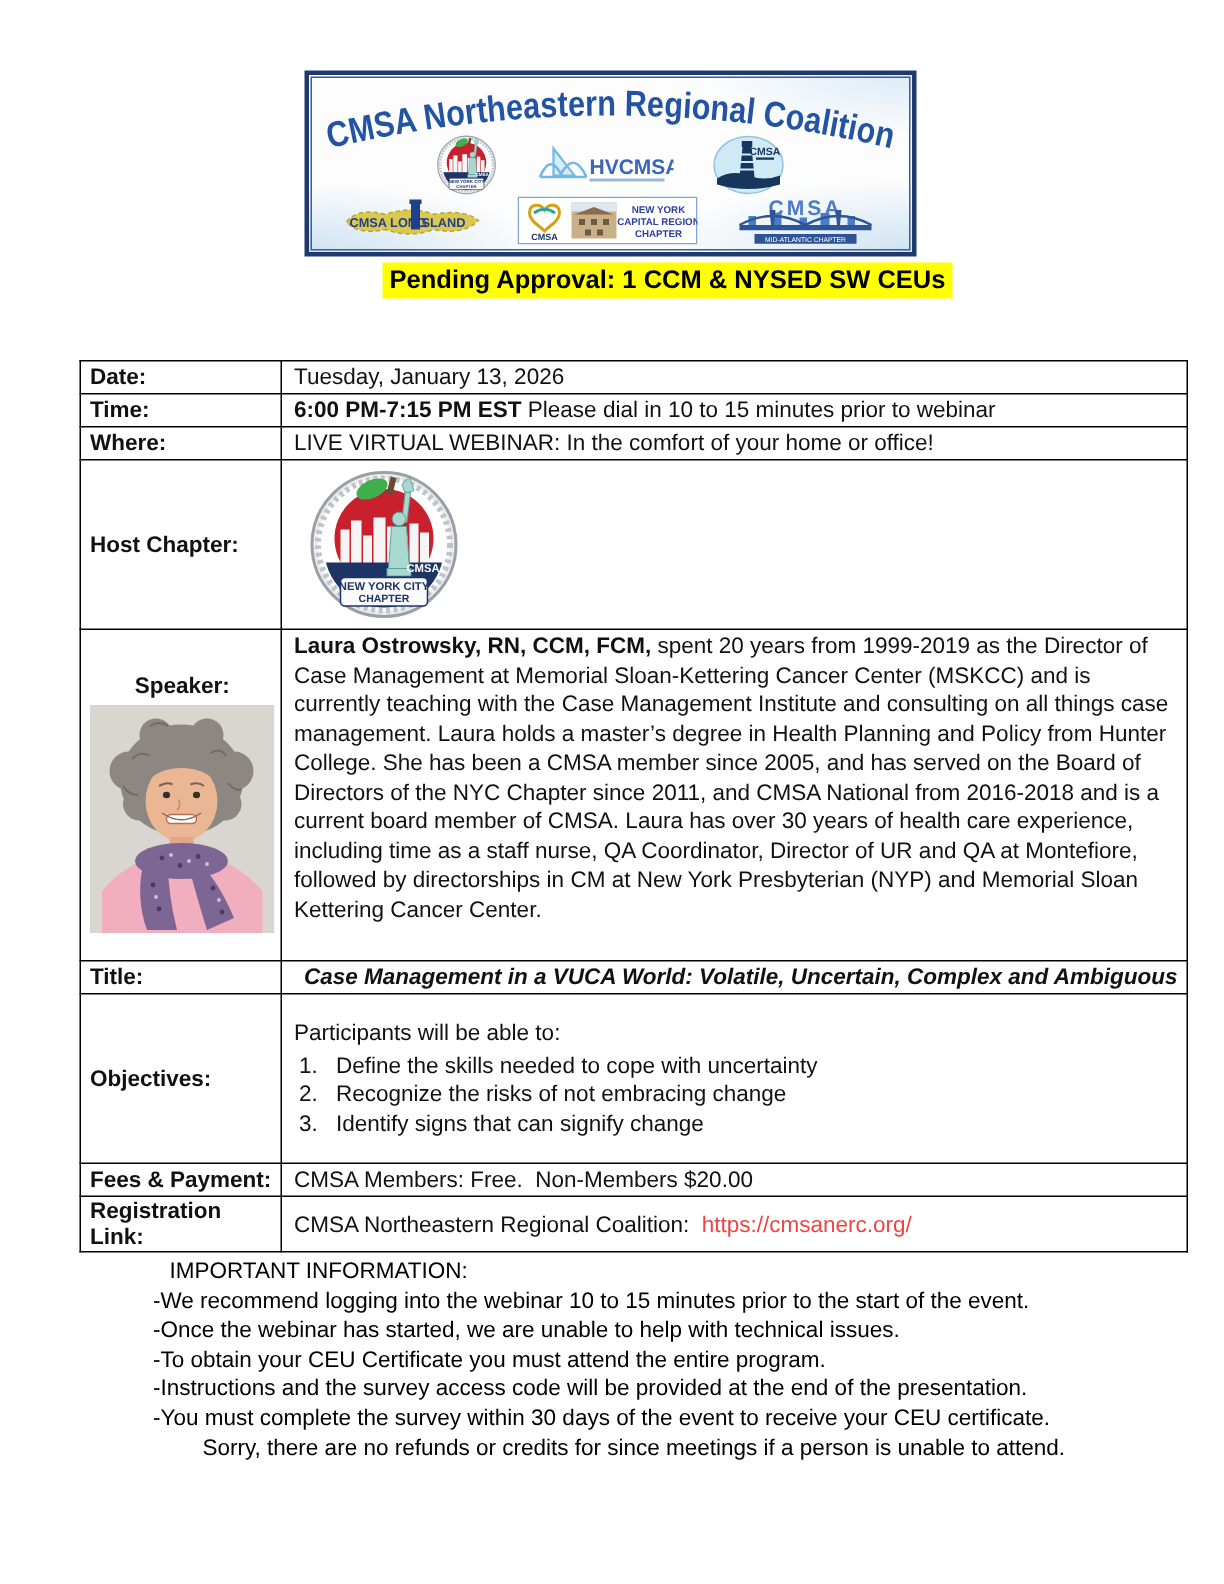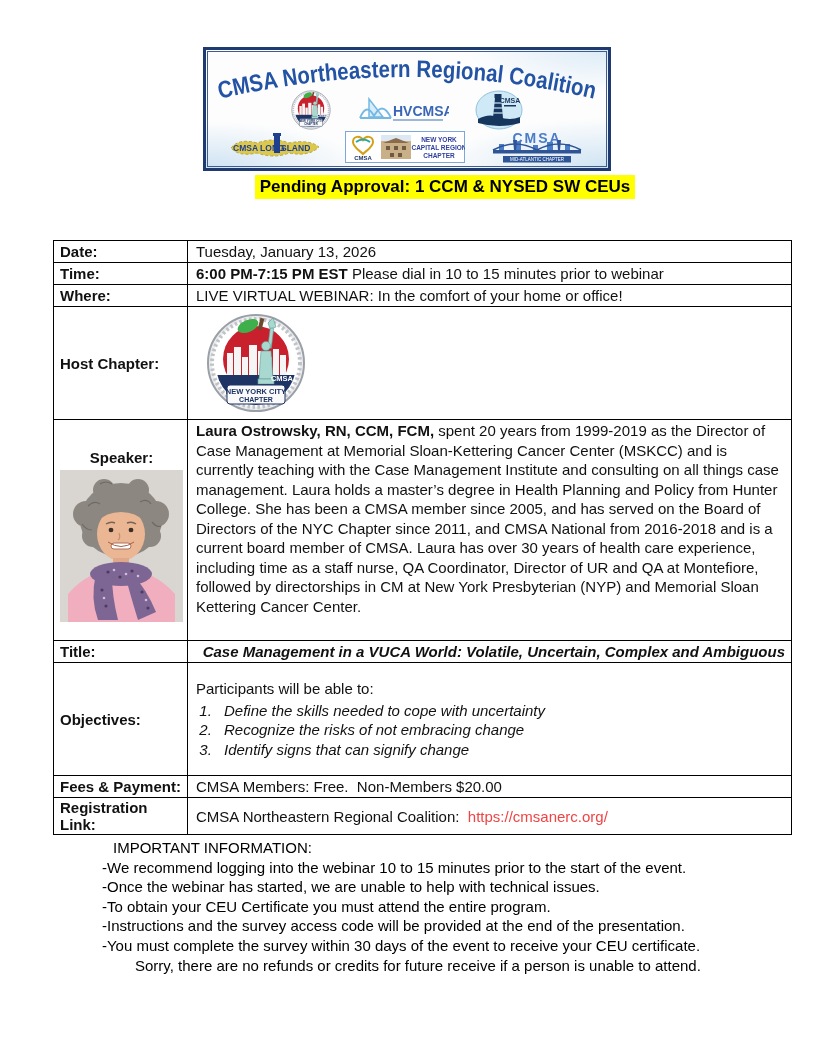--- a/index.html
+++ b/index.html
@@ -32,21 +32,21 @@
   tr.r-host { height:113px; }
   tr.r-speaker { height:221px; }
   tr.r-obj { height:113px; }
   .speaker-cell { vertical-align:top; padding:6px 4px 4px 8px;text-align:center; }
   .speaker-label { font-weight:bold; font-size:15px; margin:14px 0 4px 0; }
   .title-val { text-align:right; font-weight:bold; font-style:italic; }
   .bio { line-height:19.5px; padding-top:5px; }
   .obj-cell { padding:8px 6px 8px 30px; }
   .obj-intro { margin-bottom:2px; line-height:19.5px; }
   ol.obj-list { margin-left:20px; }
-  ol.obj-list li { line-height:19.5px; padding-left:8px;font-style:italic; }
+  ol.obj-list li { line-height:19.5px; padding-left:8px; }
 
   
   .important { position:absolute; left:102px; top:838px; width:690px; font-size:15px; line-height:19.6px; color:#000000; }
   .important .head { padding-left:11px; }
   .important .note { padding-left:33px; }
 
   a.reg-url { color:#ef4444; text-decoration:none; }
 </style>
 </head>
 <body>
@@ -291,16 +291,16 @@
   </tbody>
     </table>
 
   <div class="important">
     <div class="head">IMPORTANT INFORMATION:</div>
     <div>-We recommend logging into the webinar 10 to 15 minutes prior to the start of the event.</div>
     <div>-Once the webinar has started, we are unable to help with technical issues.</div>
     <div>-To obtain your CEU Certificate you must attend the entire program.</div>
     <div>-Instructions and the survey access code will be provided at the end of the presentation.</div>
     <div>-You must complete the survey within 30 days of the event to receive your CEU certificate.</div>
-    <div class="note">Sorry, there are no refunds or credits for future receive if a person is unable to attend.</div>
+    <div class="note">Sorry, there are no refunds or credits for since meetings if a person is unable to attend.</div>
   </div>
 
 </div>
 
 </body></html>

